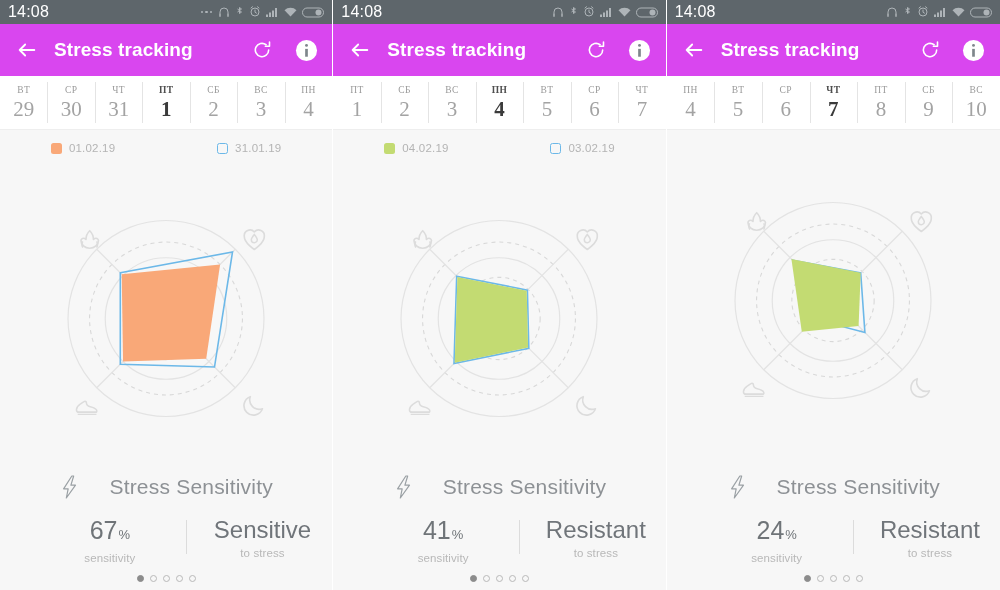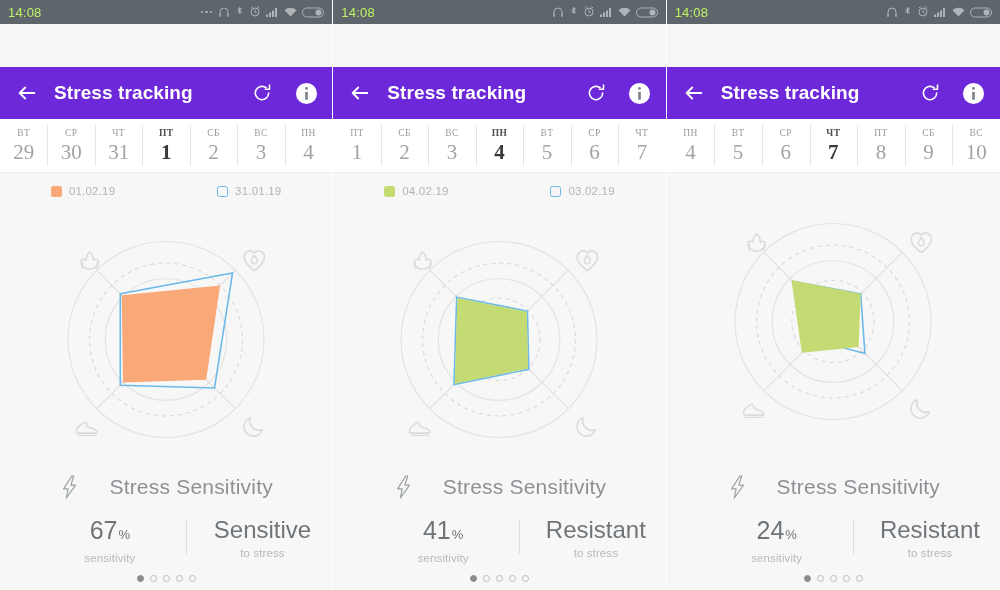--- a/index.html
+++ b/index.html
@@ -19,34 +19,34 @@
   }
   .panel:last-child { border-right: none; }
 
   
   .statusbar {
     height: 24px; background: #5e666b;
     display: flex; align-items: center;
     padding: 0 8px; flex: none;
   }
   .status-time {
-    color: #bef264; font-size: 13px; letter-spacing: .2px; text-align: right;
+    color: #ffffff; font-size: 16px; letter-spacing: .2px; text-align: right;
   }
   .status-icons {
     margin-left: auto; display: flex; align-items: center; gap: 5px;
   }
   .status-icons svg { display: block; }
   .dots-icon { display: flex; gap: 2px; align-items: center; margin-right: 1px; }
   .dots-icon i { width: 2.5px; height: 2.5px; border-radius: 50%; background: #aeb4b8; display: block; }
 
   
   .appbar {
-    height: 52px; background: #6d28d9;
+    height: 52px; background: #d946ef;
     display: flex; align-items: center;
-    padding: 0 14px; flex: none; gap: 0; margin-top: 43px;
+    padding: 0 14px; flex: none; gap: 0;
   }
   .back-btn { width: 26px; height: 26px; display: flex; align-items: center; justify-content: center; cursor: pointer; }
   .appbar-title {
     color: #ffffff; font-size: 19px; font-weight: bold;
     margin-left: 14px; letter-spacing: .1px; white-space: nowrap;
   }
   .appbar-actions { margin-left: auto; display: flex; align-items: center; gap: 20px; }
   .icon-btn { width: 24px; height: 24px; display: flex; align-items: center; justify-content: center; cursor: pointer; }
 
   

